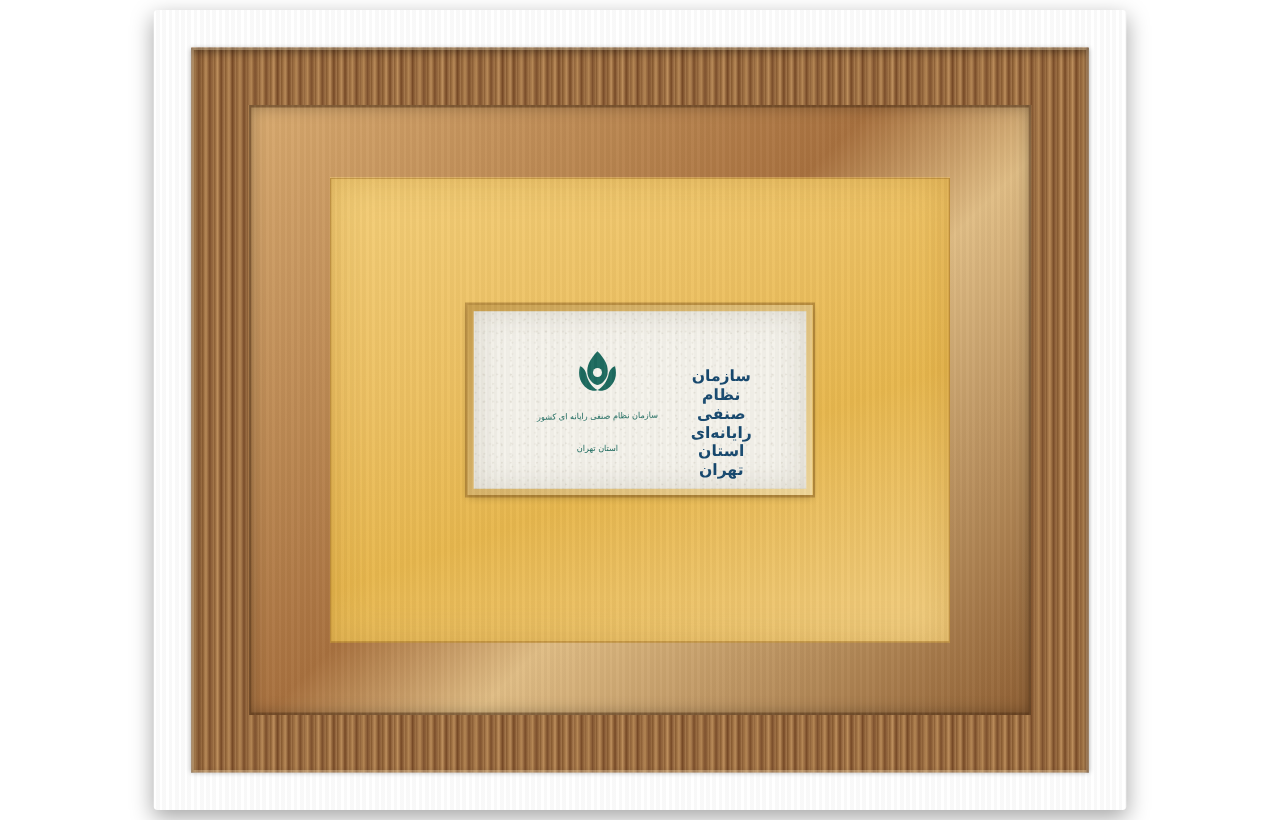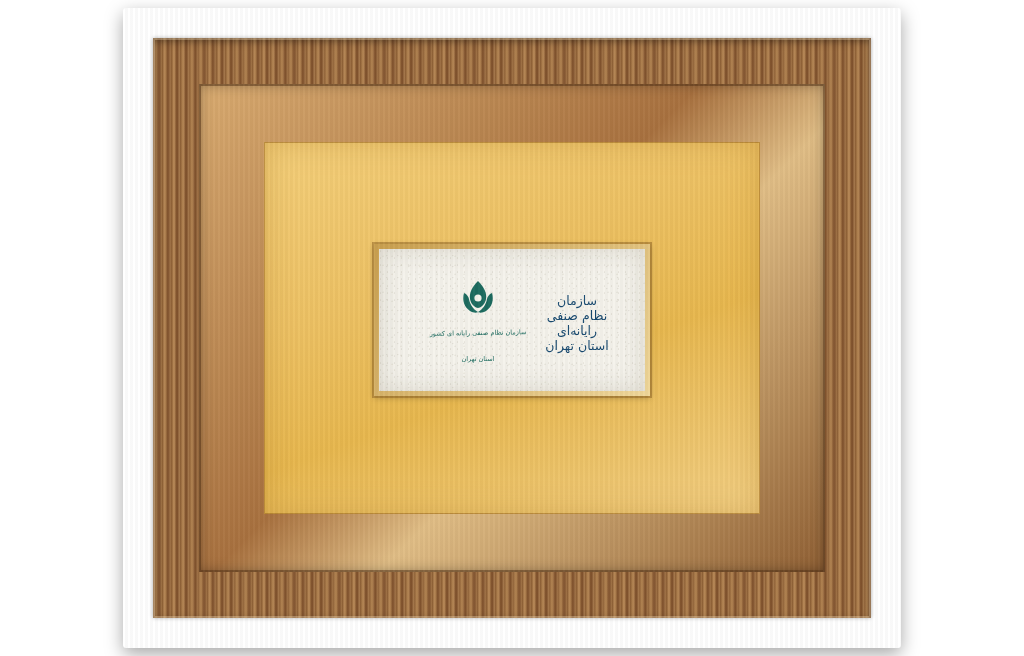--- a/index.html
+++ b/index.html
@@ -165,21 +165,21 @@
   }
 
   .title-block {
     flex: 1 1 auto;
     text-align: center;
     padding-top: 18px;
   }
   .cert-title {
     font-size: 12.5px;
     color: #17496f;
-    font-weight: normal;
+    font-weight: bold;
     letter-spacing: .2px;
     text-align: center;
   }
 </style>
 </head>
 <body>
 
 <div class="stage">
 
   <div class="frame-outer">

